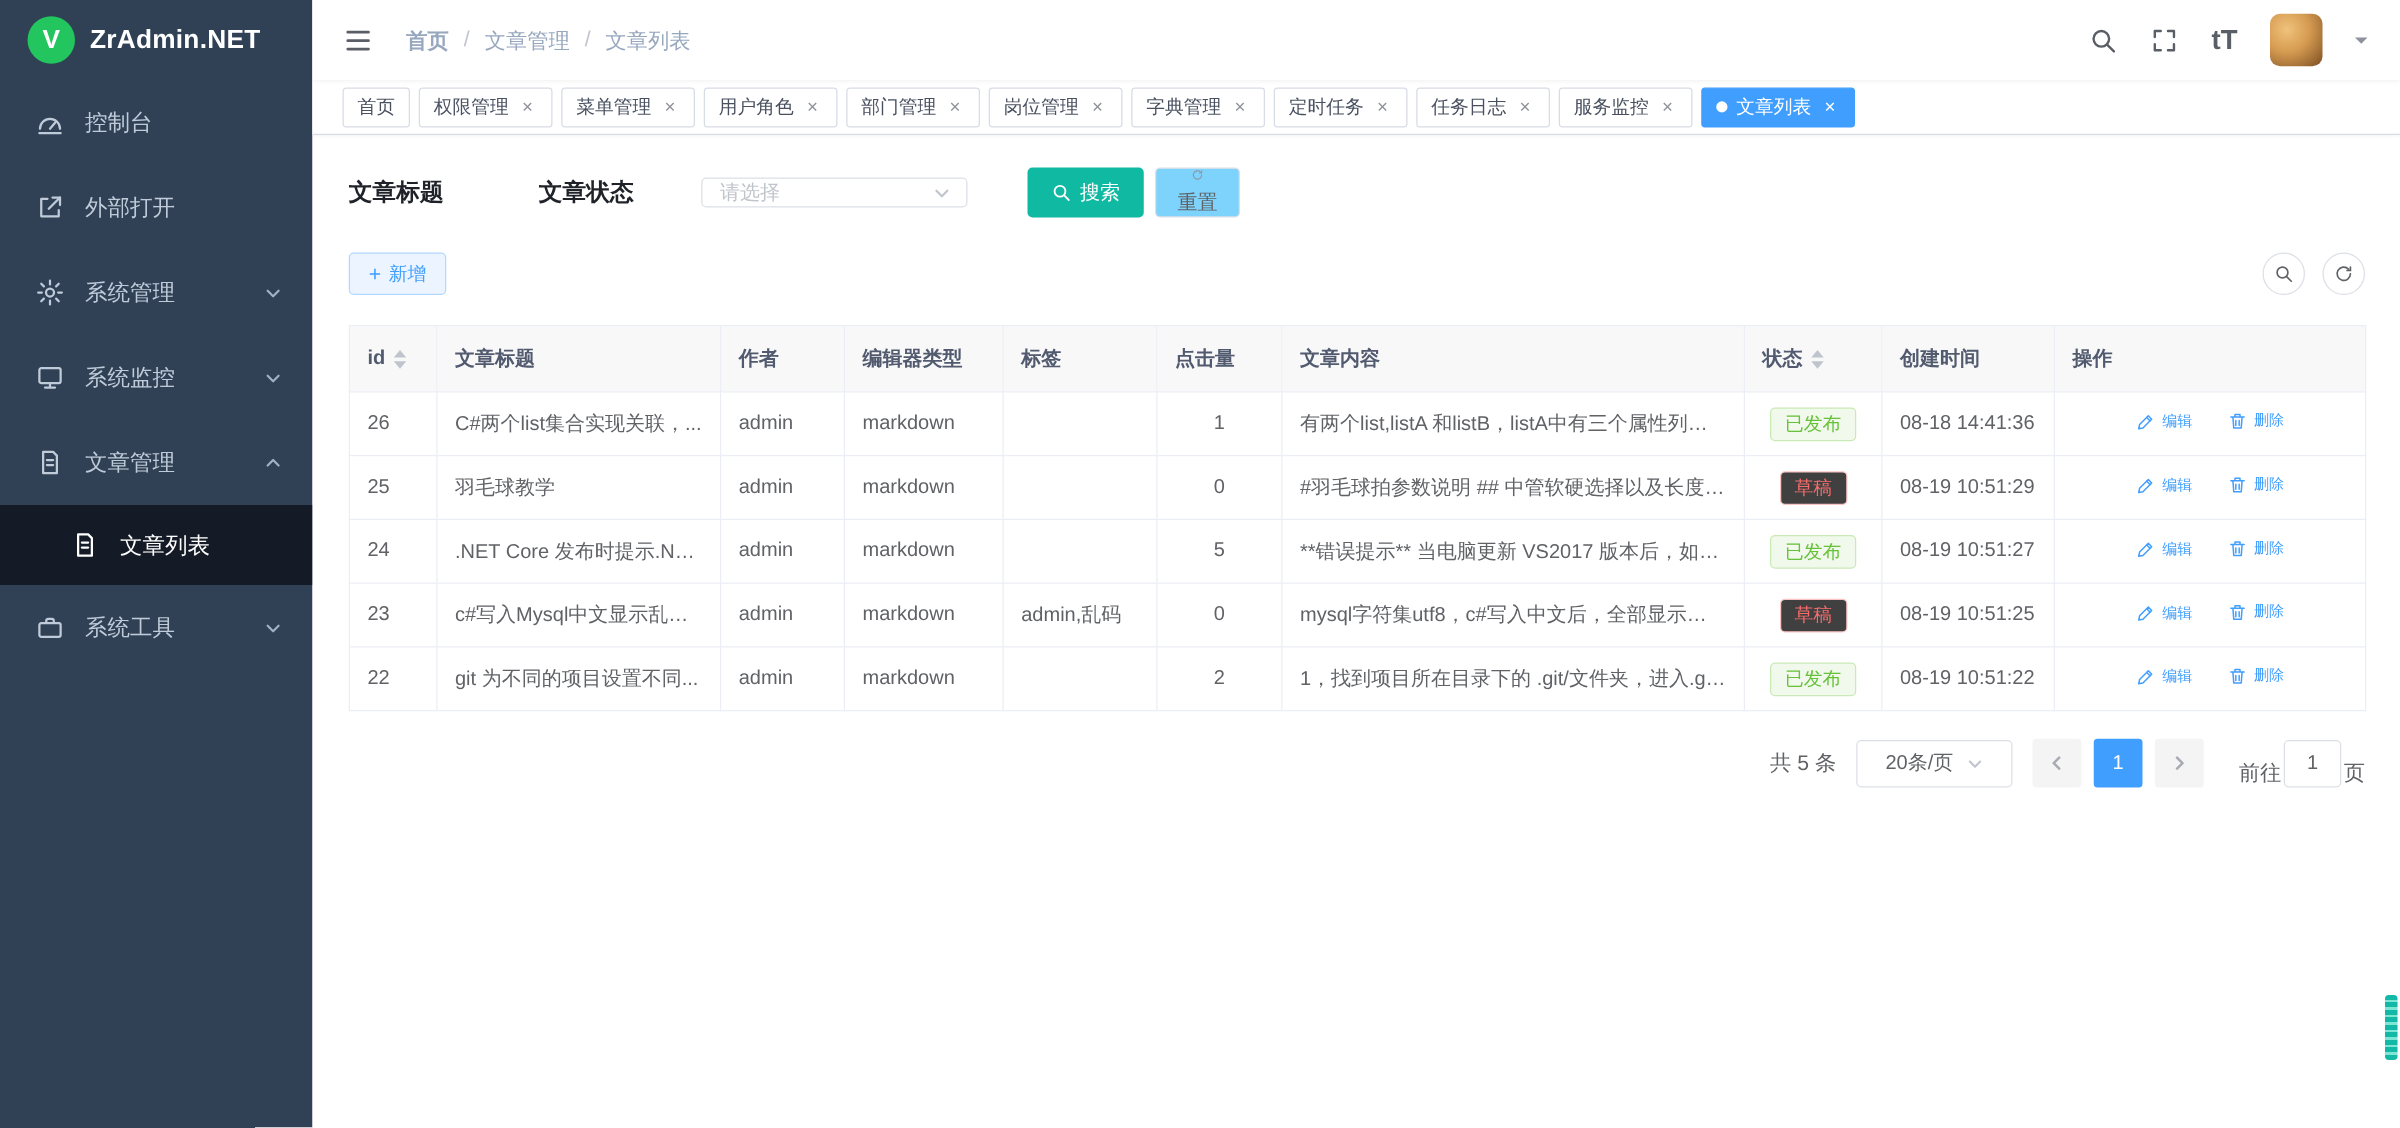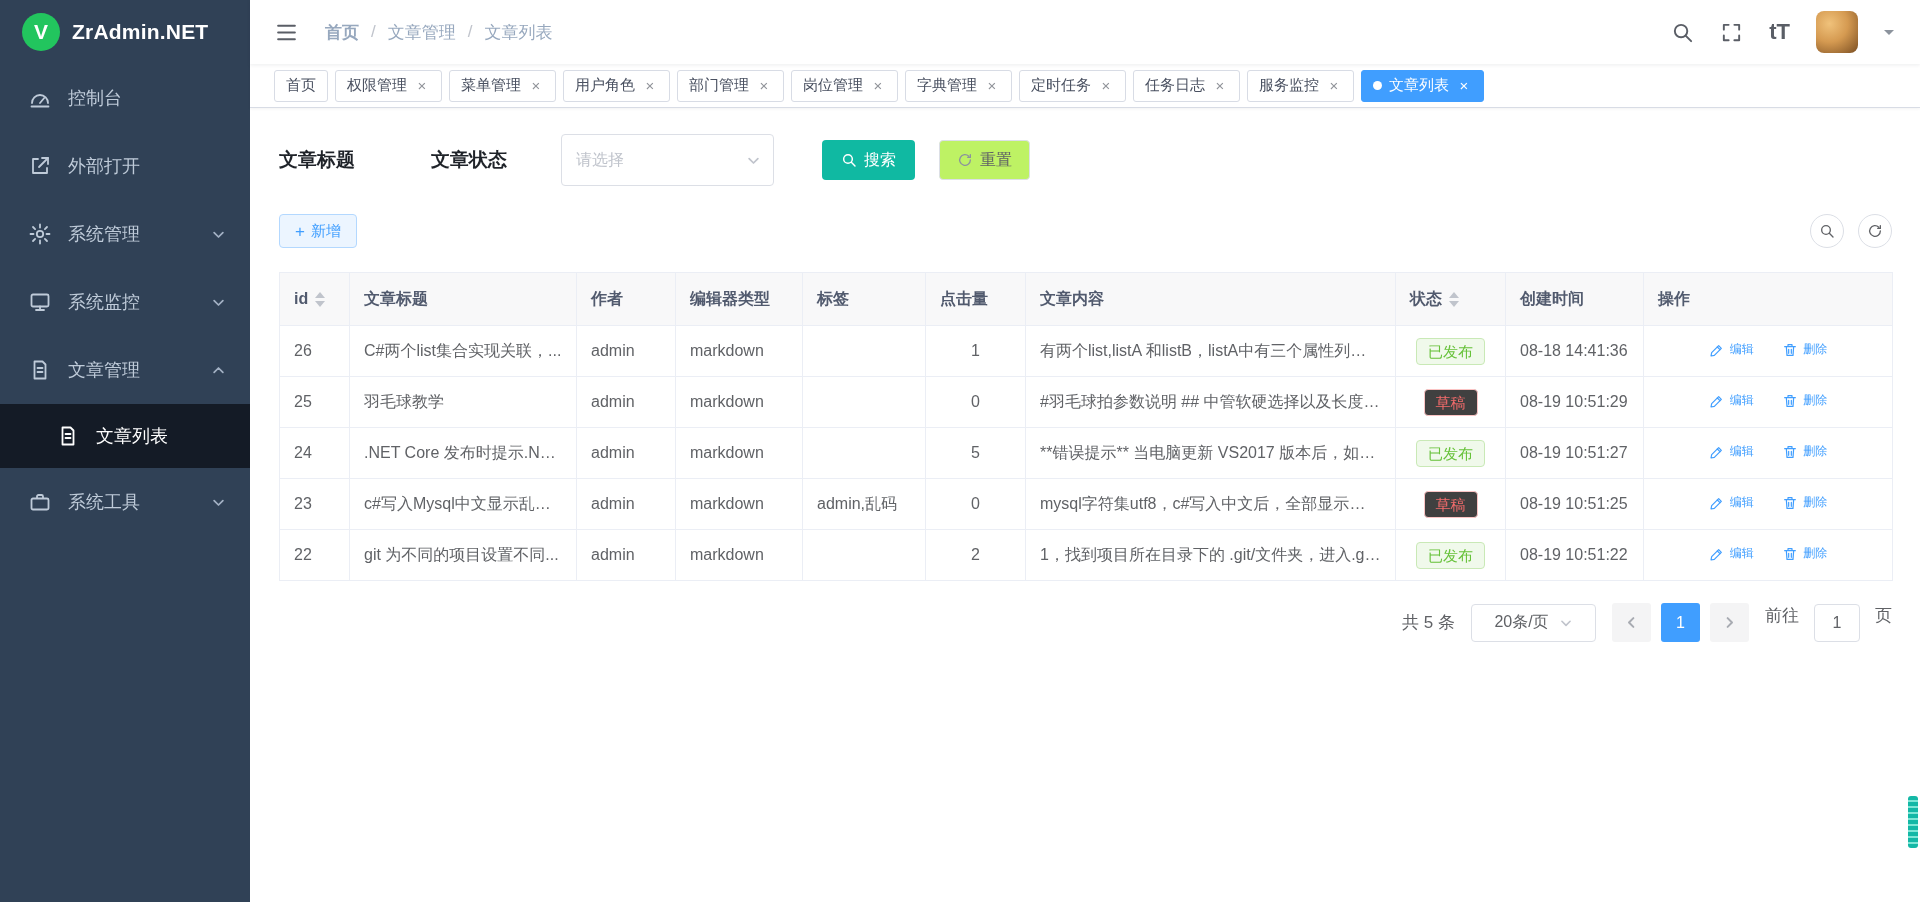--- a/index.html
+++ b/index.html
@@ -50,27 +50,27 @@
   .tag-dot { width:9px; height:9px; border-radius:50%; background:#fff; display:inline-block; }
 
   
   .content { flex:1; padding:0 28px 0 29px; overflow:hidden; position:relative; }
 
   .filter-row { margin-top:26px; display:flex; align-items:center; }
   .f-label { font-size:19px; font-weight:700; color:#1f2329; white-space:nowrap; }
   .f-label2 { margin-left:76px; }
   .f-input { width:213px; height:40px; margin-left:44px; border:1px solid #dcdfe6; border-radius:4px; padding:0 14px; font-size:16px; color:#606266; outline:none; }
   .f-input::placeholder { color:#c0c4cc; }
-  .f-select { width:213px; height:52px; margin-left:54px; border:1px solid #dcdfe6; border-radius:4px; display:flex; align-items:center; justify-content:space-between; padding:0 12px 0 14px; cursor:pointer; background:#fff; }
+  .f-select { width:213px; height:24px; margin-left:54px; border:1px solid #dcdfe6; border-radius:4px; display:flex; align-items:center; justify-content:space-between; padding:0 12px 0 14px; cursor:pointer; background:#fff; }
   .f-placeholder { color:#c0c4cc; font-size:16px; }
   .sel-arrow { color:#c0c4cc; display:inline-flex; }
   .sel-arrow svg { width:15px; height:15px; }
   .btn-search { margin-left:48px; height:40px; padding:0 19px; background:#10b9a2; color:#fff; border:none; border-radius:4px; font-size:16px; display:inline-flex; align-items:center; gap:7px; cursor:pointer; font-family:inherit; }
   .btn-search svg { width:16px; height:16px; }
-  .btn-reset { margin-left:24px; height:40px; padding:0 17px; background:#bef264; color:#606266; border:1px solid #dcdfe6; border-radius:4px; font-size:16px; display:inline-flex; align-items:center; gap:7px; cursor:pointer; font-family:inherit; }
+  .btn-reset { margin-left:9px; height:40px; padding:0 17px; background:#7dd3fc; color:#606266; border:1px solid #dcdfe6; border-radius:4px; font-size:16px; display:inline-flex; align-items:center; gap:7px; cursor:pointer; font-family:inherit;flex-direction:column; }
   .btn-reset svg { width:16px; height:16px; color:#8c939d; }
 
   .toolbar-row { margin-top:28px; display:flex; align-items:center; }
   .btn-add { height:34px; padding:0 15px; background:#ecf5ff; border:1px solid #b3d8ff; color:#409eff; border-radius:4px; font-size:15px; display:inline-flex; align-items:center; gap:6px; cursor:pointer; font-family:inherit; }
   .btn-add .plus { font-size:17px; line-height:1; }
   .tb-right { margin-left:auto; display:flex; gap:14px; }
   .circle-btn { width:34px; height:34px; border:1px solid #dcdfe6; border-radius:50%; display:flex; align-items:center; justify-content:center; color:#606266; cursor:pointer; background:#fff; }
   .circle-btn svg { width:16px; height:16px; }
 
   
@@ -93,21 +93,21 @@
   .act svg { width:16px; height:16px; }
 
   
   .pagination { margin-top:22px; display:flex; align-items:center; justify-content:flex-end; gap:16px; font-size:17px; color:#606266; }
   .pg-size { width:125px; height:38px; border:1px solid #dcdfe6; border-radius:4px; display:flex; align-items:center; justify-content:center; gap:10px; cursor:pointer; font-size:16px; background:#fff; }
   .pg-size svg { width:14px; height:14px; color:#c0c4cc; }
   .pg-group { display:flex; align-items:center; gap:10px; }
   .pg-btn { width:39px; height:39px; border:none; border-radius:3px; background:#f4f4f5; color:#a8abb2; display:flex; align-items:center; justify-content:center; cursor:pointer; font-family:inherit; font-size:16px; }
   .pg-btn svg { width:15px; height:15px; }
   .pg-num.active { background:#409eff; color:#fff; }
-  .pg-goto { display:flex; align-items:flex-start; gap:15px; margin-left:0; }
+  .pg-goto { display:flex; align-items:flex-end; gap:2px; margin-left:12px; }
   .pg-goto-input { width:46px; height:38px; border:1px solid #dcdfe6; border-radius:4px; text-align:center; font-size:16px; color:#606266; outline:none; font-family:inherit; }
 
   
   .scroll-thumb { position:fixed; right:2px; top:796px; width:10px; height:52px; border-radius:3px; cursor:grab;
                   background:repeating-linear-gradient(180deg,#14b8a6 0 4px,#7fe6d6 4px 6px); }
 </style>
 </head>
 <body>
 
 <div class="app">

